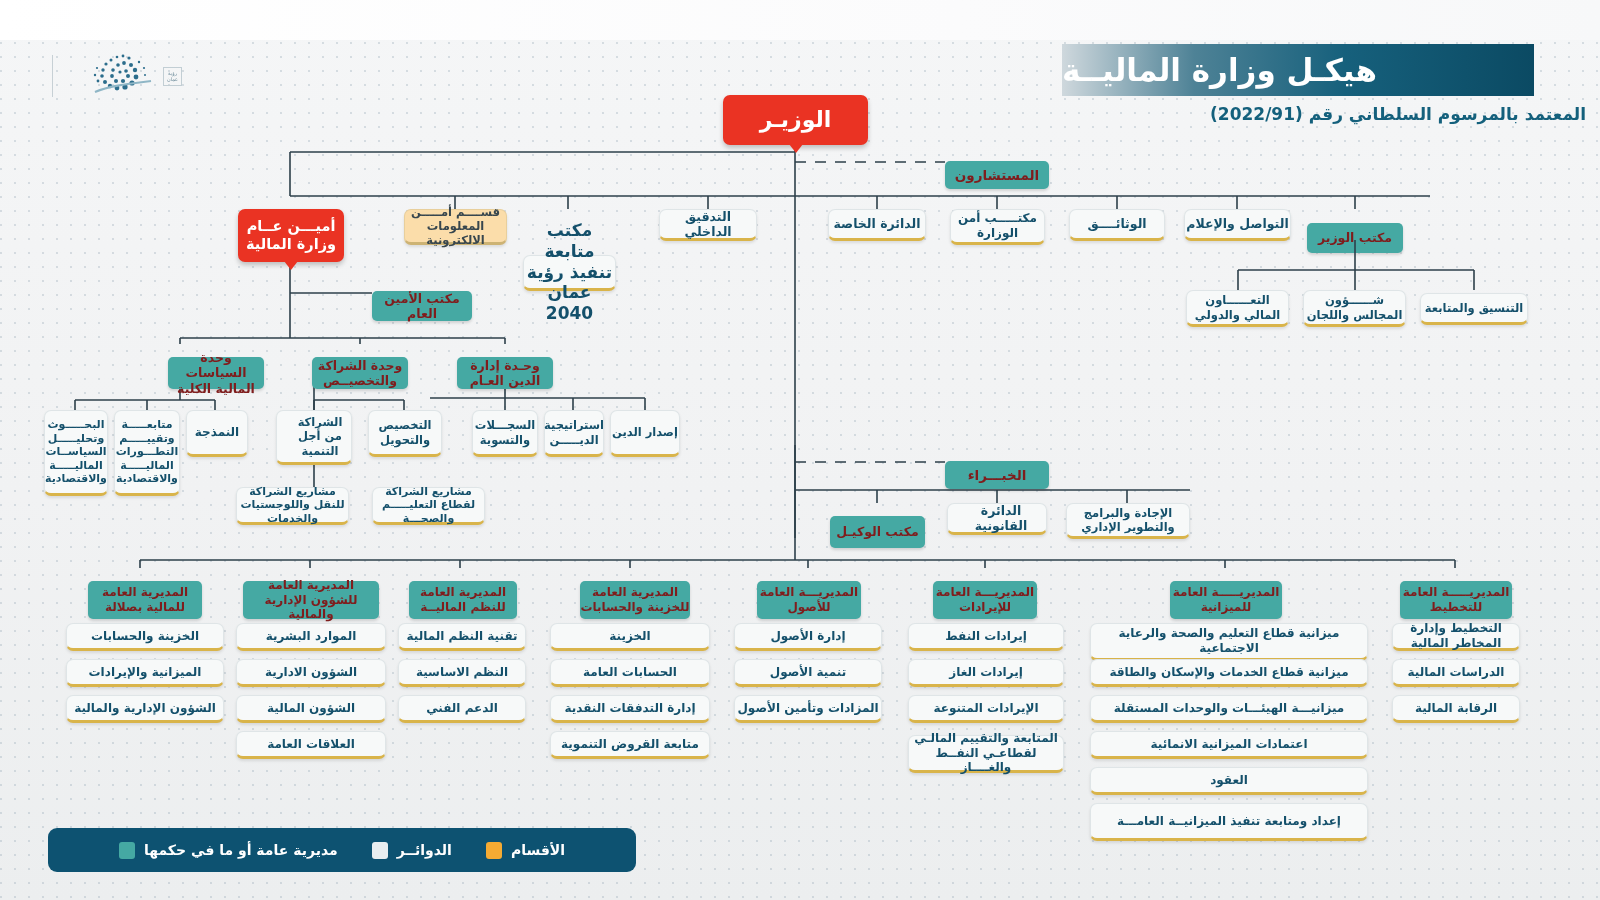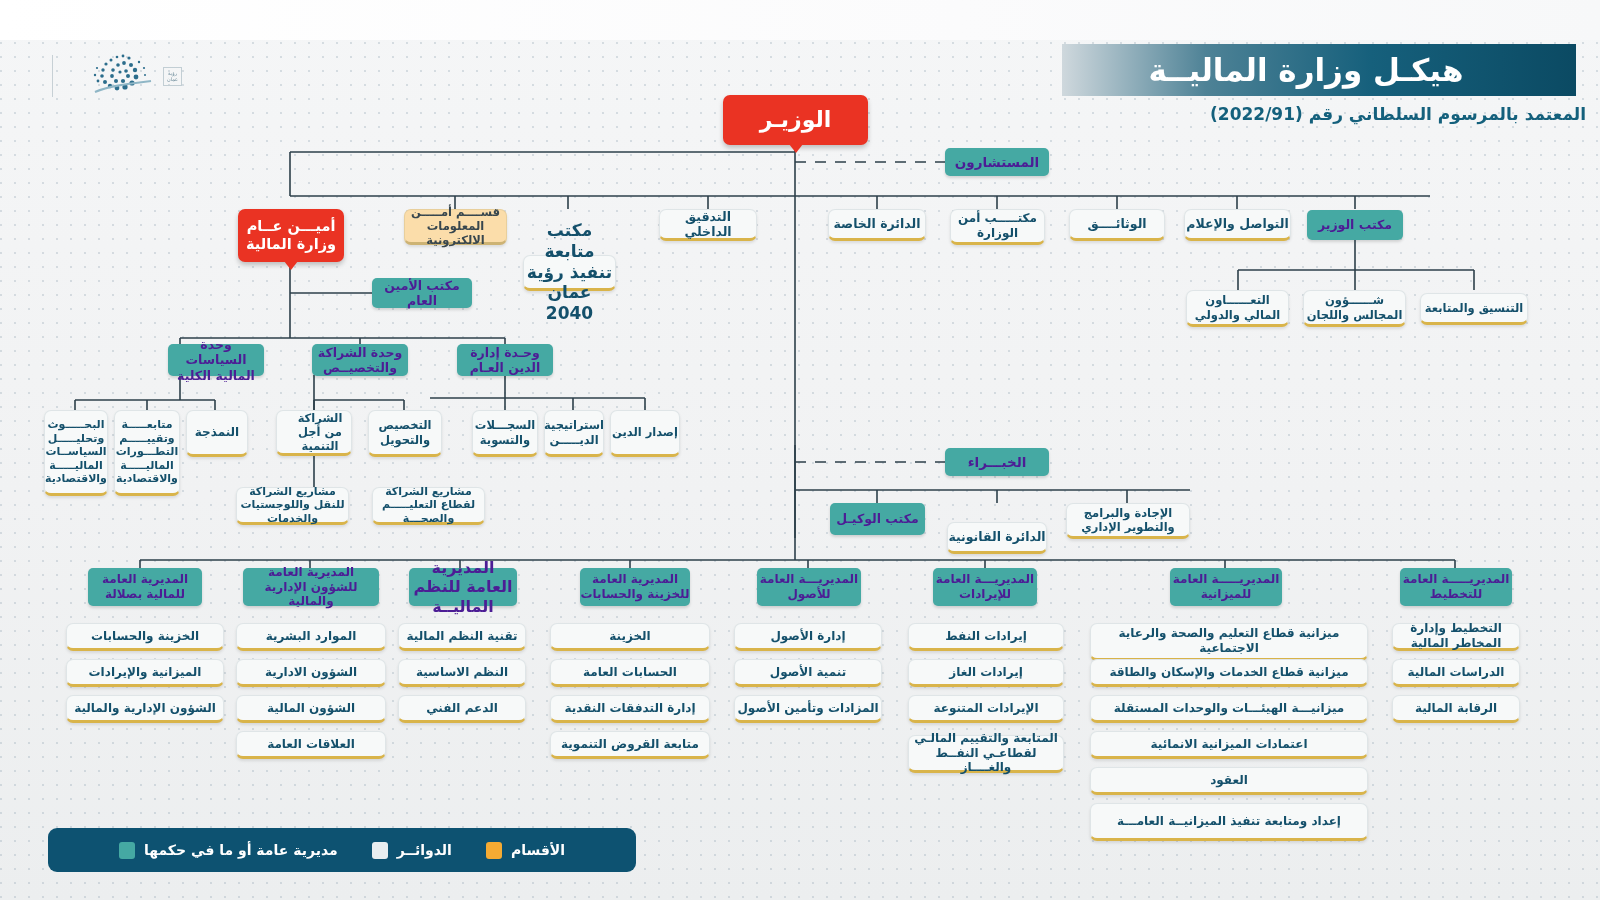--- a/index.html
+++ b/index.html
@@ -8,23 +8,23 @@
     font-family:"DejaVu Sans","Liberation Sans",sans-serif;
     background:#f2f3f4;
   }
   #stage{position:absolute;inset:0;
     background:
       radial-gradient(circle at 1px 1px, rgba(140,160,175,.30) 1px, transparent 1.3px) 0 0/14px 14px,
       linear-gradient(180deg,#f5f6f7 0%,#f1f2f3 55%,#eceeef 100%);
   }
   
   .hdr-band{position:absolute;left:0;top:0;width:1600px;height:40px;background:linear-gradient(90deg,#ffffff 0%,#fbfbfc 60%,#f7f8f9 100%);}
-  .title-bar{position:absolute;top:44px;left:1062px;width:514px;height:52px;
+  .title-bar{position:absolute;top:44px;left:1062px;width:472px;height:52px;
     background:linear-gradient(270deg,#0b4a63 0%,#16607c 40%,#4e8296 72%,#cfd8dd 100%);
-    display:flex;align-items:center;justify-content:center;padding-right:26px;box-sizing:border-box;}
+    display:flex;align-items:center;justify-content:flex-end;padding-right:26px;box-sizing:border-box;}
   .title-bar span{color:#ffffff;font-size:31px;font-weight:bold;letter-spacing:.5px;}
   .subtitle{position:absolute;top:104px;left:1062px;width:524px;text-align:right;
     color:#14607c;font-size:17px;font-weight:bold;}
   .logos{position:absolute;left:52px;top:48px;display:flex;align-items:center;gap:12px;}
   .logo-vision{display:flex;align-items:center;gap:6px;}
   .mof{display:flex;align-items:center;gap:10px;}
   .mof-txt{text-align:right;line-height:1.15;}
   .mof-ar{font-size:17px;color:#11556e;font-weight:bold;}
   .mof-en{font-size:11px;color:#11556e;font-weight:bold;letter-spacing:.2px;}
   .divider-v{width:1px;height:42px;background:#c7d0d5;}
@@ -32,21 +32,21 @@
 
   
   svg#wires{position:absolute;inset:0;width:1600px;height:900px;pointer-events:none;}
 
   
   .node{position:absolute;box-sizing:border-box;display:flex;align-items:center;justify-content:center;
     text-align:center;border-radius:7px;line-height:1.22;}
   .n-red{background:#ea3323;color:#fff;font-weight:bold;box-shadow:0 3px 5px rgba(0,0,0,.22);}
   .n-red:after{content:"";position:absolute;bottom:-8px;left:50%;margin-left:-7px;width:0;height:0;
     border-left:7px solid transparent;border-right:7px solid transparent;border-top:9px solid #ea3323;}
-  .n-teal{background:#45a9a3;color:#4c1d95;font-weight:bold;border-radius:5px;box-shadow:0 2px 3px rgba(0,0,0,.14);}
+  .n-teal{background:#45a9a3;color:#7f1d1d;font-weight:bold;border-radius:5px;box-shadow:0 2px 3px rgba(0,0,0,.14);margin-top:13px;}
   .n-white{background:#f7f9f9;color:#14506b;font-weight:bold;border:1px solid #dfe5e7;
     border-bottom:3px solid #d9b44a;box-shadow:0 2px 3px rgba(0,0,0,.10);}
   .n-cream{background:#fbddaa;color:#37464e;font-weight:bold;border:1px solid #e8cf9c;
     border-bottom:3px solid #cdb374;box-shadow:0 2px 3px rgba(0,0,0,.10);}
 
   
   .legend{position:absolute;left:48px;top:828px;width:588px;height:44px;border-radius:9px;
     background:#0d5271;display:flex;align-items:center;justify-content:center;gap:34px;}
   .lg-item{display:flex;align-items:center;gap:9px;}
   .lg-item span{color:#fff;font-size:14px;font-weight:bold;}
@@ -251,21 +251,21 @@
   <div class="node n-white" style="left:44px;top:410px;width:64px;height:86px;font-size:11px;">
     <span>البحـــــوث وتحليـــــل السياســات الماليـــــة والاقتصادية</span>
   </div>
   <div class="node n-white" style="left:114px;top:410px;width:66px;height:86px;font-size:11px;">
     <span>متابعـــــة وتقييـــــم التطـــورات الماليـــــة والاقتصادية</span>
   </div>
   <div class="node n-white" style="left:186px;top:410px;width:62px;height:47px;font-size:12px;">
     <span>النمذجة</span>
   </div>
 
-  <div class="node n-white" style="left:276px;top:410px;width:76px;height:46px;font-size:11.5px;padding-left:12px;">
+  <div class="node n-white" style="left:276px;top:410px;width:76px;height:55px;font-size:11.5px;padding-left:12px;">
     <span>الشراكة من أجل التنمية</span>
   </div>
   <div class="node n-white" style="left:368px;top:410px;width:74px;height:47px;font-size:11.5px;">
     <span>التخصيص والتحويل</span>
   </div>
   <div class="node n-white" style="left:236px;top:487px;width:113px;height:38px;font-size:11px;">
     <span>مشاريع الشراكة للنقل واللوجستيات والخدمات</span>
   </div>
   <div class="node n-white" style="left:372px;top:487px;width:113px;height:38px;font-size:11px;">
     <span>مشاريع الشراكة لقطاع التعليـــــم والصحـــة</span>
@@ -277,21 +277,21 @@
   <div class="node n-white" style="left:544px;top:410px;width:60px;height:47px;font-size:11.5px;">
     <span>استراتيجية الديـــــن</span>
   </div>
   <div class="node n-white" style="left:610px;top:410px;width:70px;height:47px;font-size:11.5px;">
     <span>إصدار الدين</span>
   </div>
 
   <div class="node n-teal" style="left:830px;top:503px;width:95px;height:32px;font-size:12.5px;">
     <span>مكتب الوكيـل</span>
   </div>
-  <div class="node n-white" style="left:947px;top:522px;width:100px;height:32px;font-size:12.5px;">
+  <div class="node n-white" style="left:947px;top:503px;width:100px;height:32px;font-size:12.5px;padding-left:8px;">
     <span>الدائرة القانونية</span>
   </div>
   <div class="node n-white" style="left:1066px;top:503px;width:124px;height:36px;font-size:11.5px;">
     <span>الإجادة والبرامج والتطوير الإداري</span>
   </div>
 
   <div id="dirs">
       <div class="node n-teal" style="left: 88px; top: 568px; width: 114px; height: 38px; font-size: 12px;">
         <span>المديرية العامة للمالية بصلالة</span>
       </div>
@@ -312,21 +312,21 @@
       </div>
       <div class="node n-white" style="left: 236px; top: 659px; width: 150px; height: 28px; font-size: 12px;">
         <span>الشؤون الادارية</span>
       </div>
       <div class="node n-white" style="left: 236px; top: 695px; width: 150px; height: 28px; font-size: 12px;">
         <span>الشؤون المالية</span>
       </div>
       <div class="node n-white" style="left: 236px; top: 731px; width: 150px; height: 28px; font-size: 12px;">
         <span>العلاقات العامة</span>
       </div>
-      <div class="node n-teal" style="left: 409px; top: 568px; width: 108px; height: 38px; font-size: 16px;">
+      <div class="node n-teal" style="left: 409px; top: 568px; width: 108px; height: 38px; font-size: 12px;">
         <span>المديرية العامة للنظم الماليــة</span>
       </div>
       <div class="node n-white" style="left: 398px; top: 623px; width: 128px; height: 28px; font-size: 12px;">
         <span>تقنية النظم المالية</span>
       </div>
       <div class="node n-white" style="left: 398px; top: 659px; width: 128px; height: 28px; font-size: 12px;">
         <span>النظم الاساسية</span>
       </div>
       <div class="node n-white" style="left: 398px; top: 695px; width: 128px; height: 28px; font-size: 12px;">
         <span>الدعم الفني</span>

